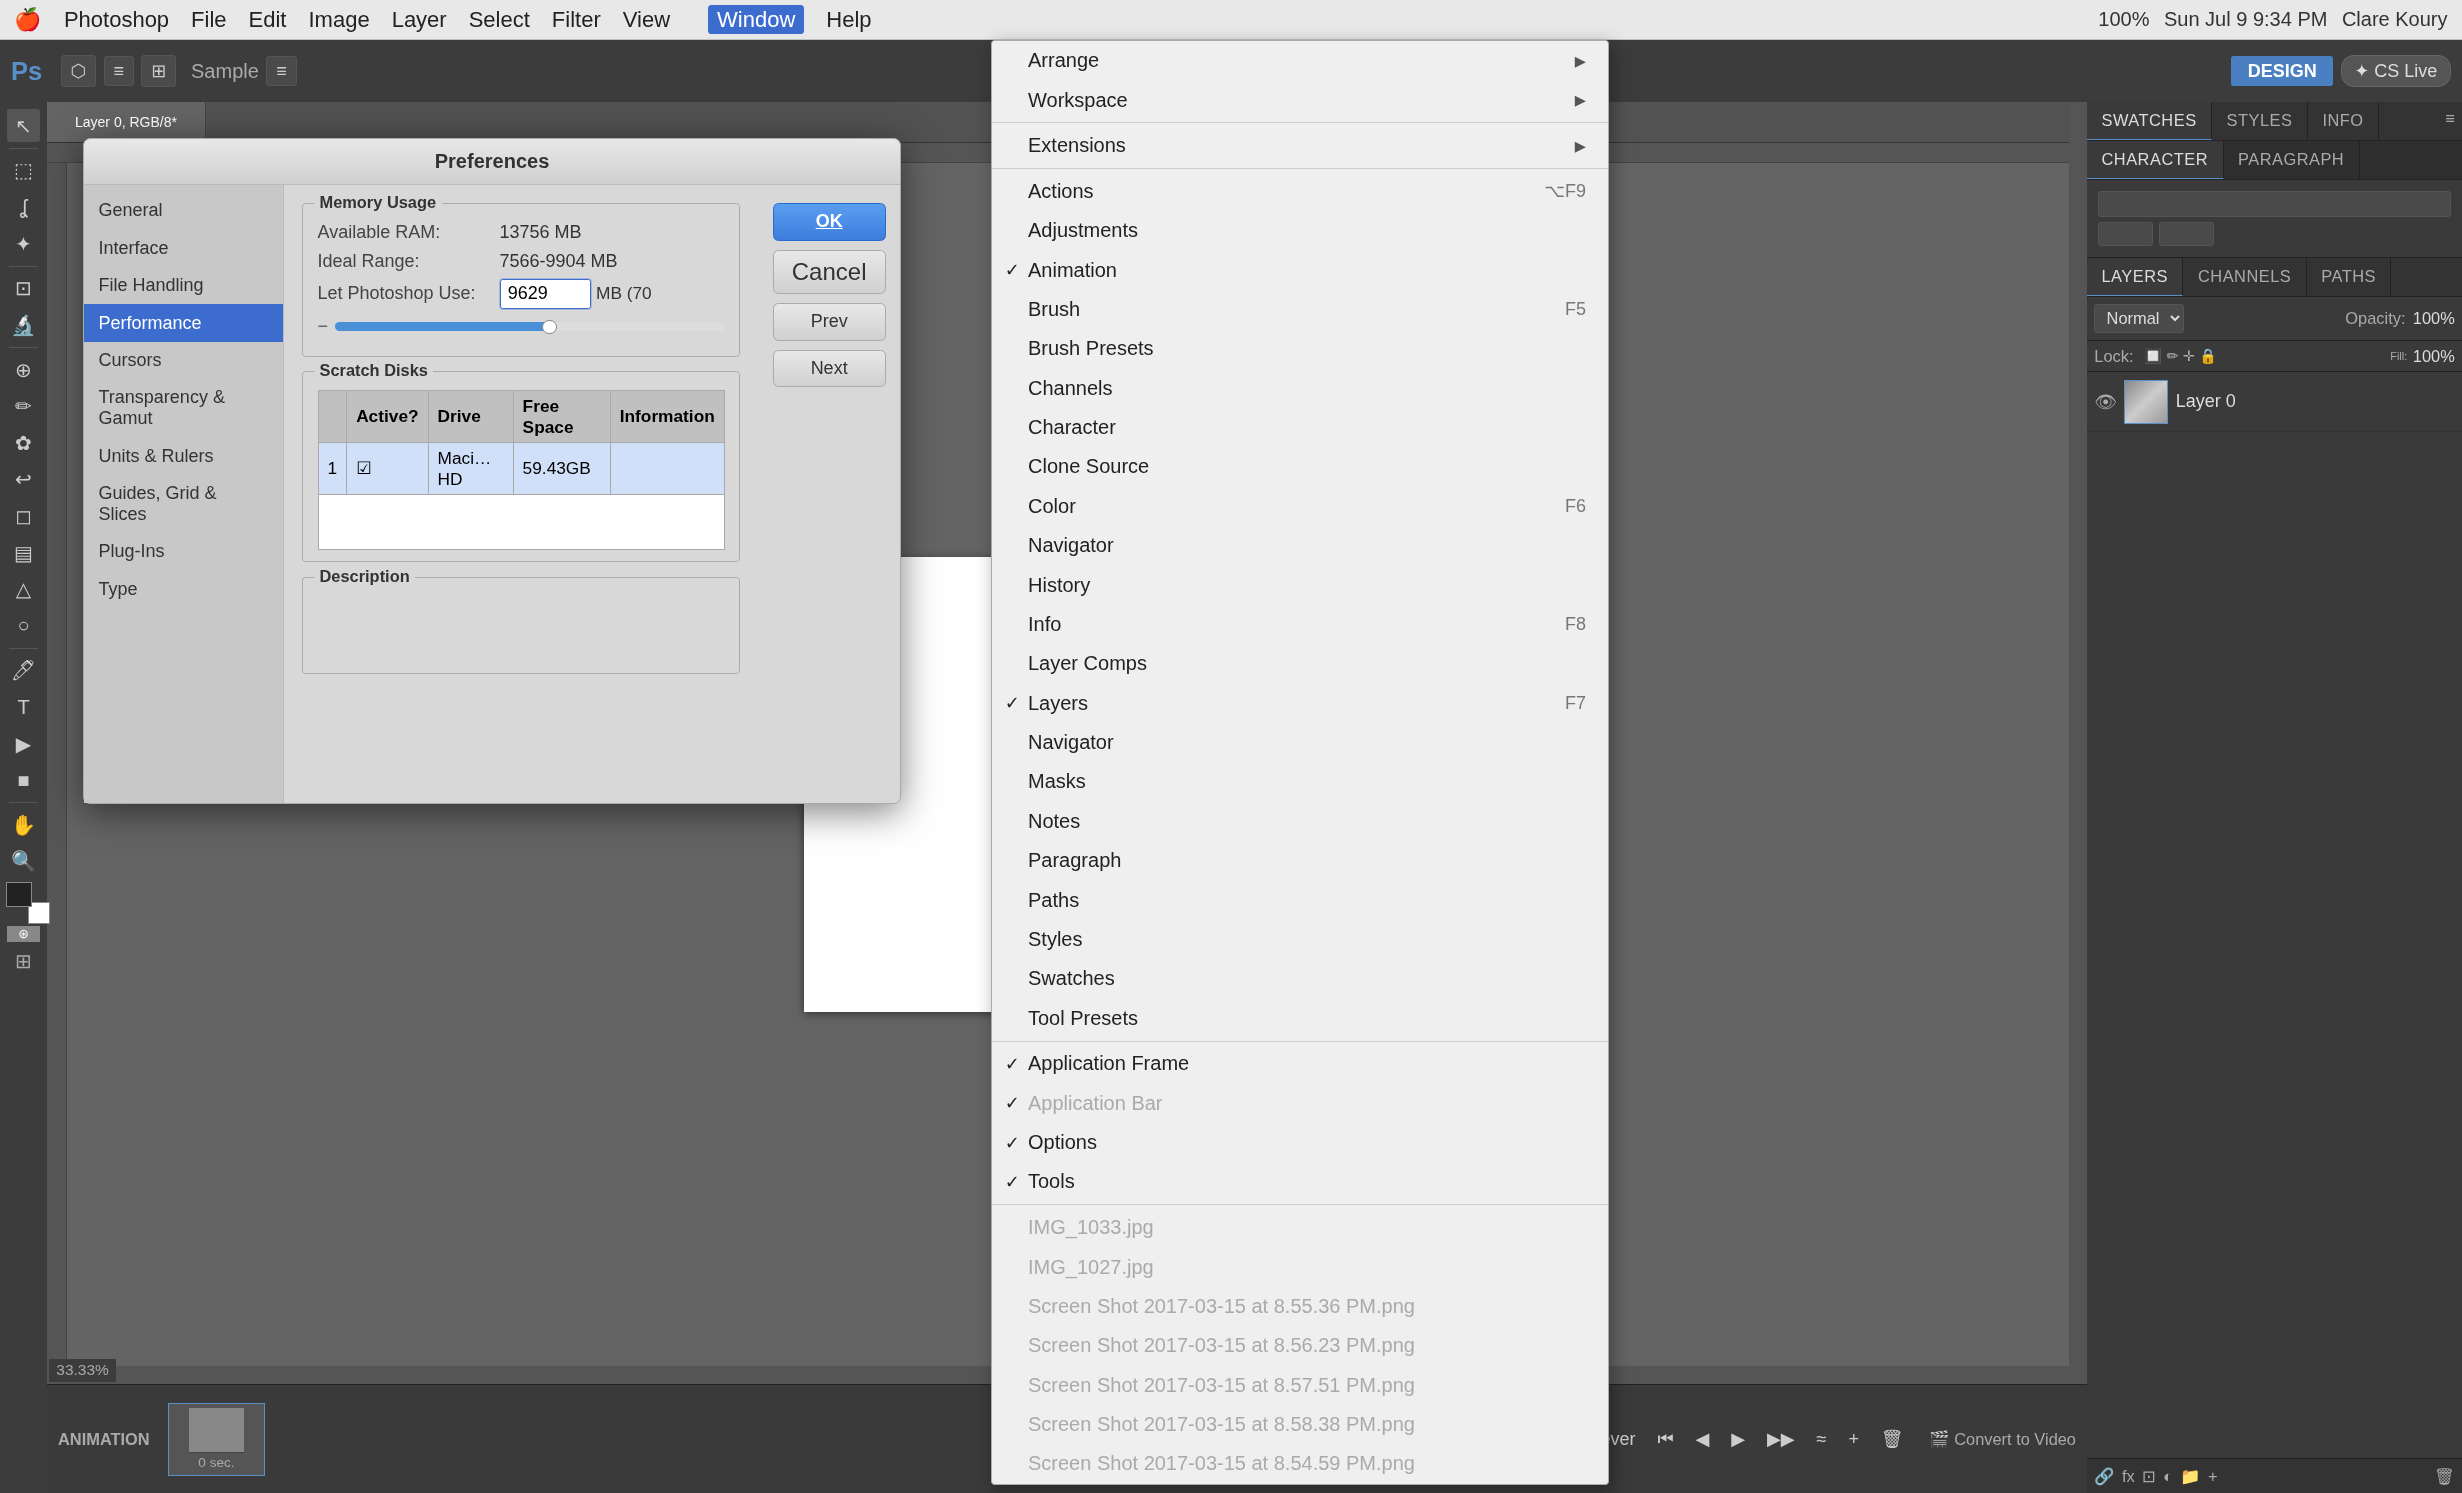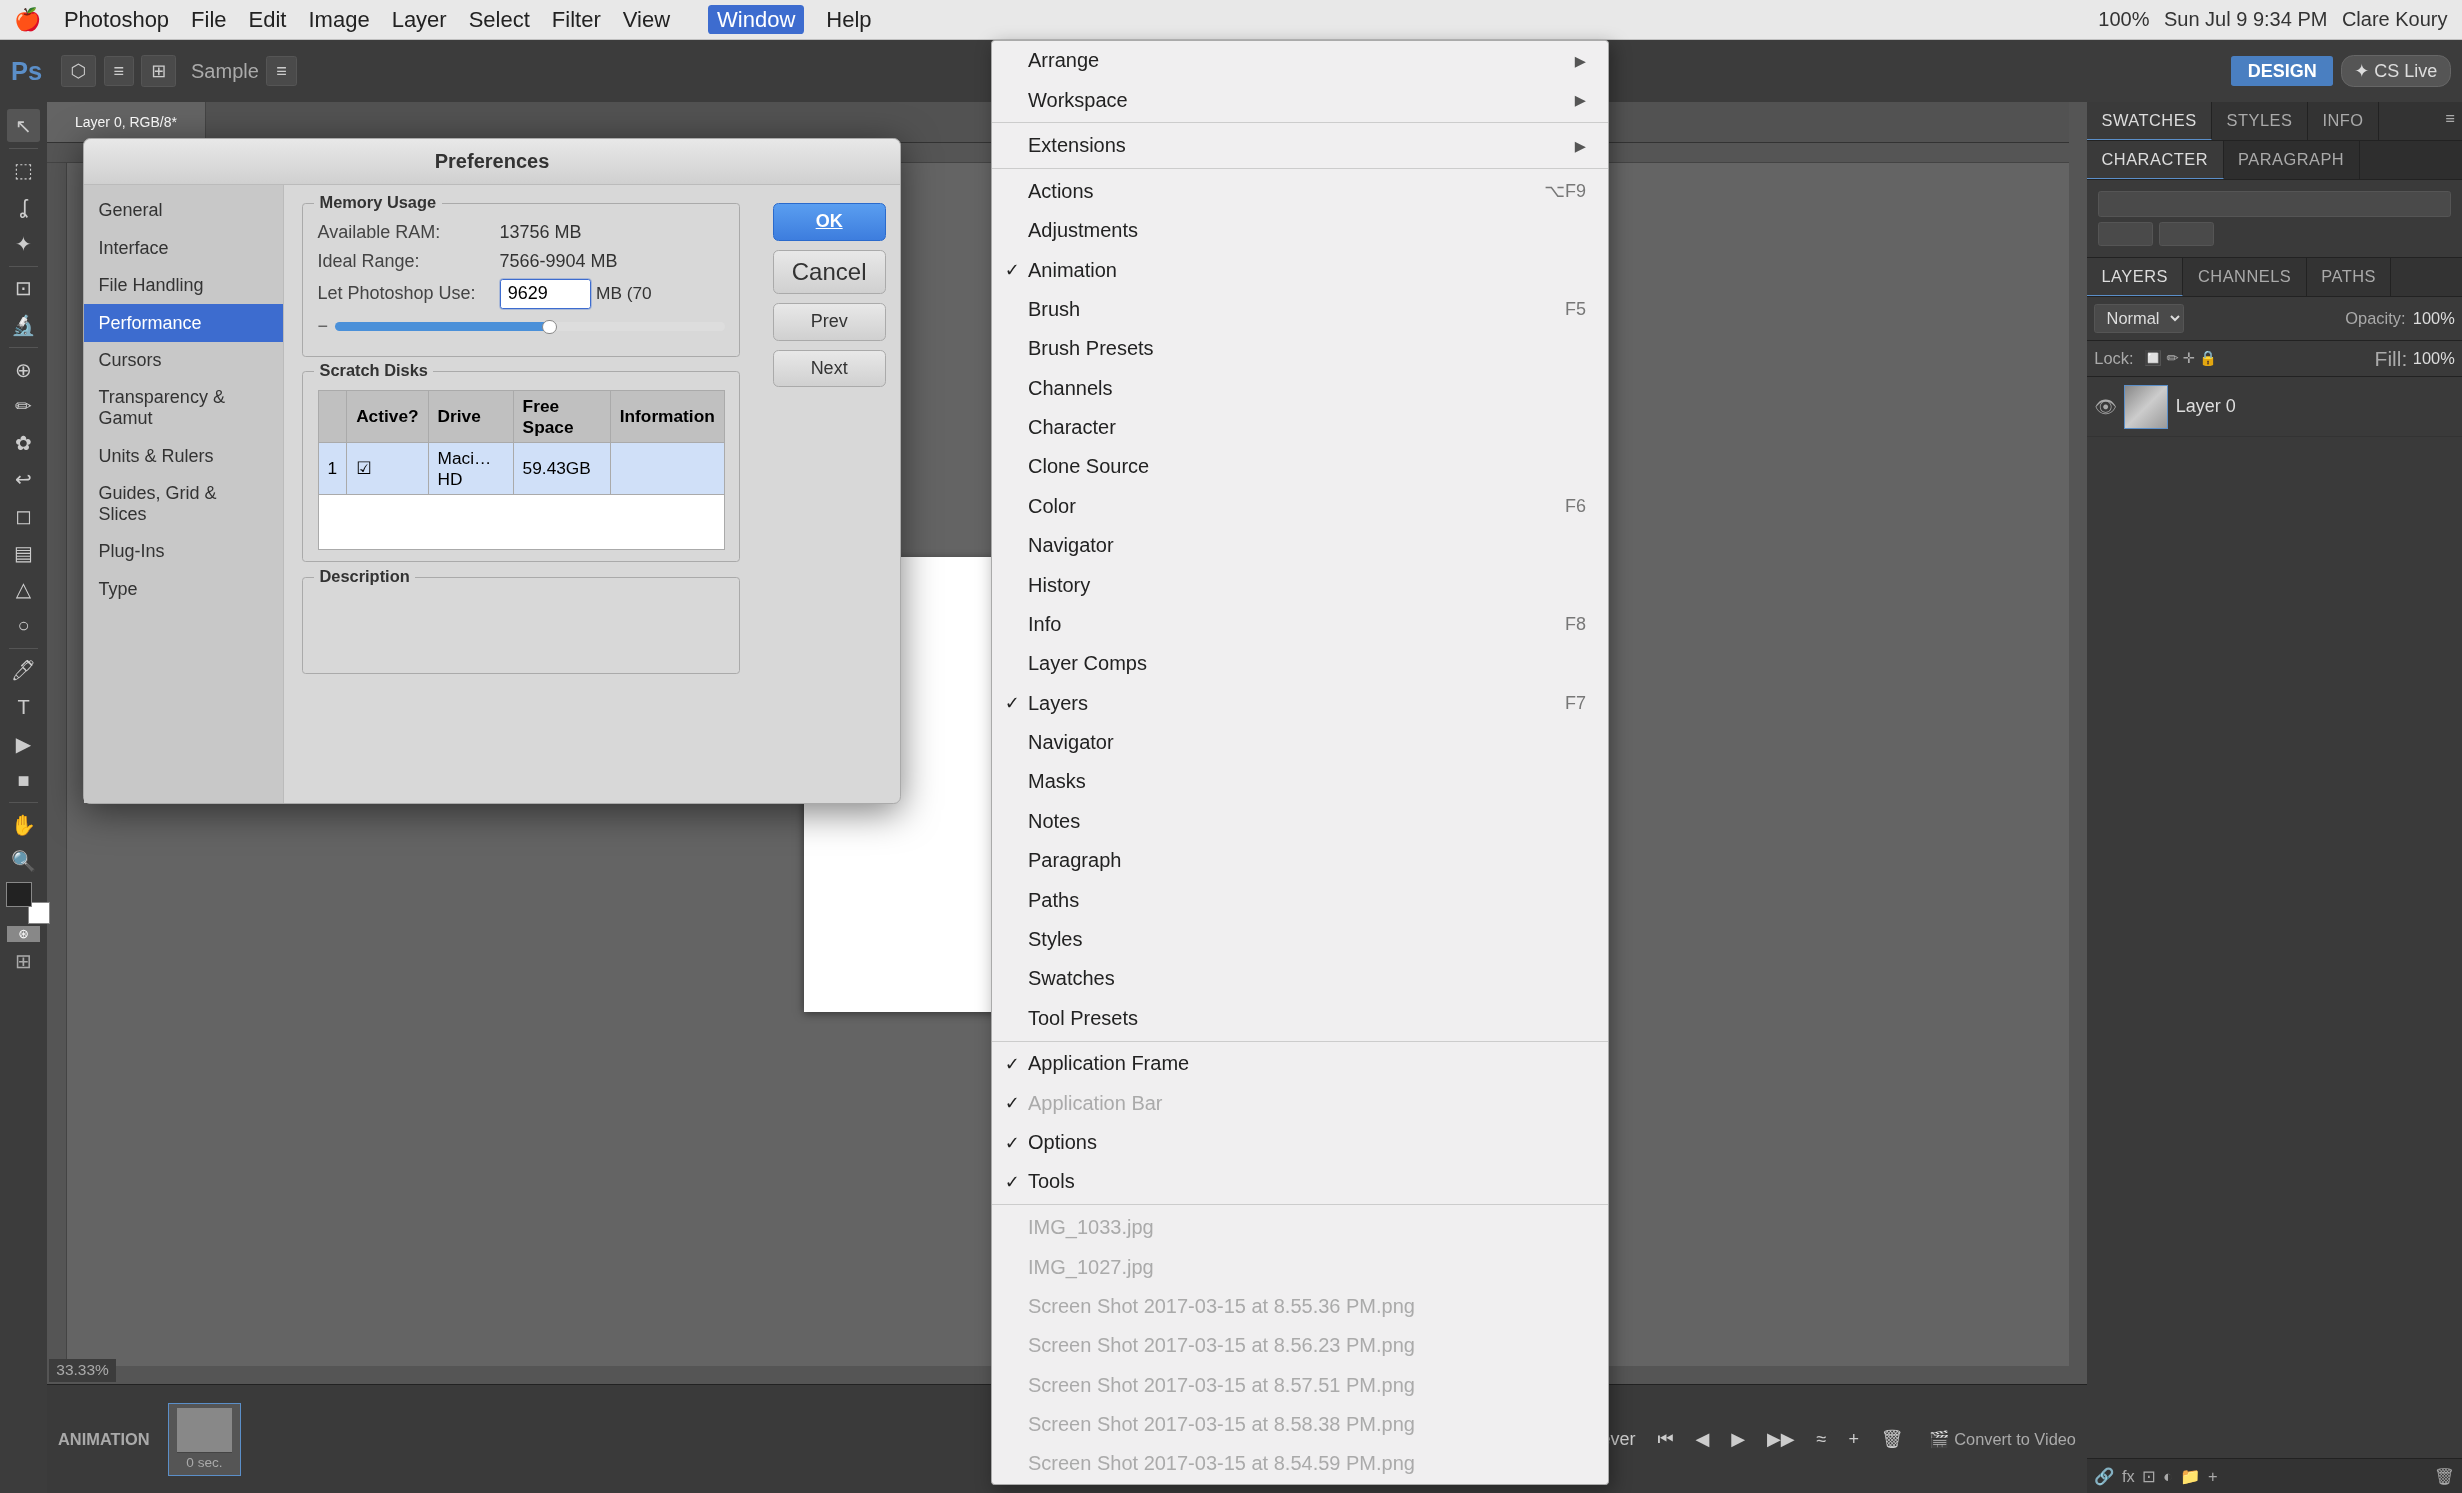--- a/index.html
+++ b/index.html
@@ -220,21 +220,21 @@
     .opacity-label { color: #aaa; font-size: 16.4px; margin-left: auto; }
     .opacity-val { color: #ddd; font-size: 16.4px; }
     .layers-lock {
       display: flex;
       align-items: center;
       gap: 5.5px;
       padding: 5.5px 7.3px;
       border-bottom: 0.9px solid #222;
     }
     .lock-label { color: #aaa; font-size: 16.4px; }
-    .fill-label { color: #aaa; font-size: 21px; margin-left: auto; }
+    .fill-label { color: #aaa; font-size: 11px; margin-left: auto; }
     .fill-val { color: #ddd; font-size: 16.4px; }
     .layer-row {
       display: flex;
       align-items: center;
       padding: 7.3px;
       gap: 7.3px;
       border-bottom: 0.9px solid #333;
     }
     .layer-thumb {
       width: 44px; height: 44px;
@@ -256,21 +256,21 @@
       align-items: center;
       padding: 0 11px;
       gap: 7.3px;
     }
     .timeline-label {
       color: #aaa;
       font-size: 16.4px;
       font-weight: bold;
     }
     .timeline-frame {
-      width: 73px; height: 73px;
+      width: 97px; height: 73px;
       background: #555;
       border: 1.8px solid #5b8fc9;
       display: flex;
       flex-direction: column;
       align-items: center;
       justify-content: center;
     }
     .timeline-controls {
       display: flex;
       align-items: center;

